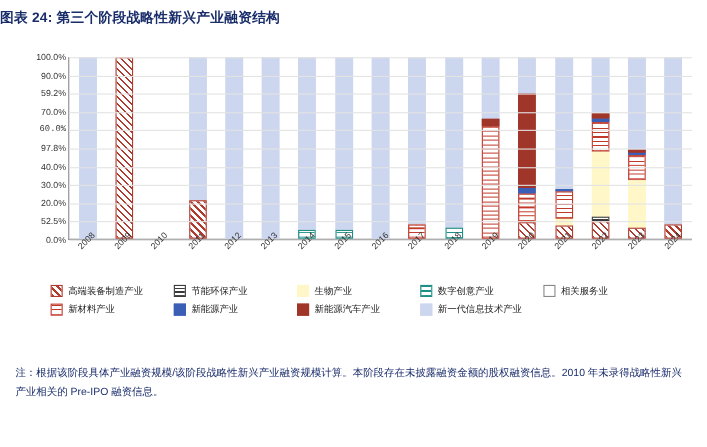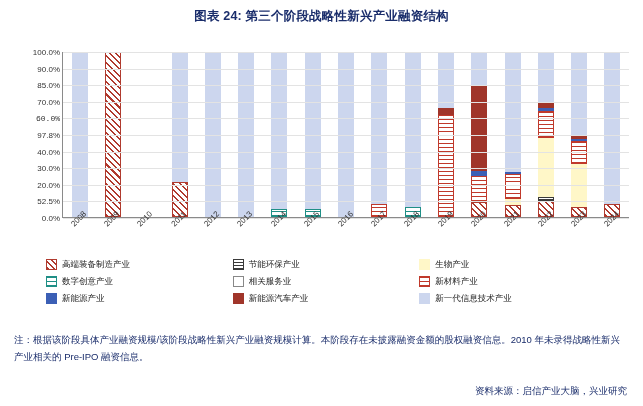--- a/index.html
+++ b/index.html
@@ -7,21 +7,20 @@
     width:643px;height:406px;
     background:#ffffff;
     font-family:"Liberation Sans", sans-serif;
     color:#1a1a1a;
     overflow:hidden;
   }
   .page{position:relative;width:643px;height:406px;}
 
   .title{
     position:absolute;left:0;top:8px;width:643px;
-    text-align:center;
     font-size:12.5px;font-weight:bold;color:#1a2d6b;
     letter-spacing:0.2px;
   }
 
   
   .plot-wrap{position:absolute;left:0;top:40px;width:643px;height:200px;}
   .y-axis{
     position:absolute;left:18px;top:12px;width:42px;height:166px;
   }
   .y-tick{
@@ -60,21 +59,21 @@
     position:absolute;left:50%;top:2px;
     font-size:8px;color:#333;
     transform:translateX(-55%) rotate(-45deg);
     transform-origin:left top;white-space:nowrap;
   }
 
   
   .legend{
     position:absolute;left:46px;top:256px;width:560px;
     display:grid;
-    grid-template-columns:repeat(3, 1fr);
+    grid-template-columns:repeat(5, 1fr);
     grid-auto-rows:17px;
     font-size:8.5px;color:#222;
   }
   .leg-item{display:flex;align-items:center;gap:5px;}
   .swatch{
     width:11px;height:11px;border:1px solid #555;box-sizing:border-box;flex:none;
   }
 
   
   .note{
@@ -99,21 +98,21 @@
   <div class="plot-wrap">
     <div class="y-axis">
         <div class="y-tick" style="top: 166px;">0.0%</div>
         <div class="y-tick" style="top: 149.4px;">52.5%</div>
         <div class="y-tick" style="top: 132.8px;">20.0%</div>
         <div class="y-tick" style="top: 116.2px;">30.0%</div>
         <div class="y-tick" style="top: 99.6px;">40.0%</div>
         <div class="y-tick" style="top: 83px;">97.8%</div>
         <div class="y-tick" style="top: 66.4px; font-family: Liberation Mono, monospace;">60.0%</div>
         <div class="y-tick" style="top: 49.8px;">70.0%</div>
-        <div class="y-tick" style="top: 33.2px;">85.0%</div>
+        <div class="y-tick" style="top: 33.2px;">59.2%</div>
         <div class="y-tick" style="top: 16.6px;">90.0%</div>
         <div class="y-tick" style="top: 0px;">100.0%</div>
       </div>
     <div class="plot">
       <div class="bars">
           <div class="bar-slot">
             <div class="bar">
               <div class="seg" style="height: 100%; background: rgb(204, 214, 238); border: 1px solid rgb(204, 214, 238);"></div>
             </div>
           </div>
@@ -324,14 +323,13 @@
         <span>新能源汽车产业</span>
       </div>
       <div class="leg-item">
         <span class="swatch" style="background: rgb(204, 214, 238); border: 1px solid rgb(204, 214, 238);"></span>
         <span>新一代信息技术产业</span>
       </div>
     </div>
 
   <div class="hr"></div>
   <div class="note">注：根据该阶段具体产业融资规模/该阶段战略性新兴产业融资规模计算。本阶段存在未披露融资金额的股权融资信息。2010 年未录得战略性新兴产业相关的 Pre-IPO 融资信息。</div>
-  <div class="source">资料来源：启信产业大脑，兴业研究</div>
 </div>
 
 </body></html>

